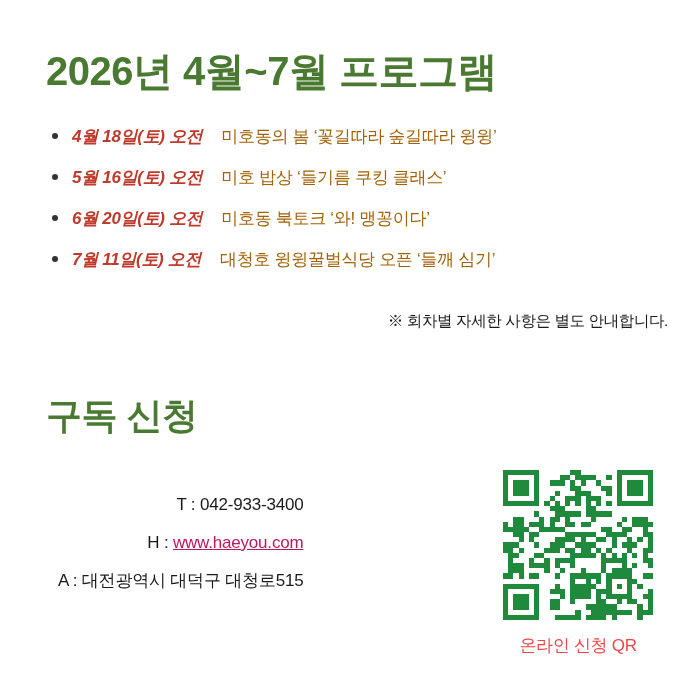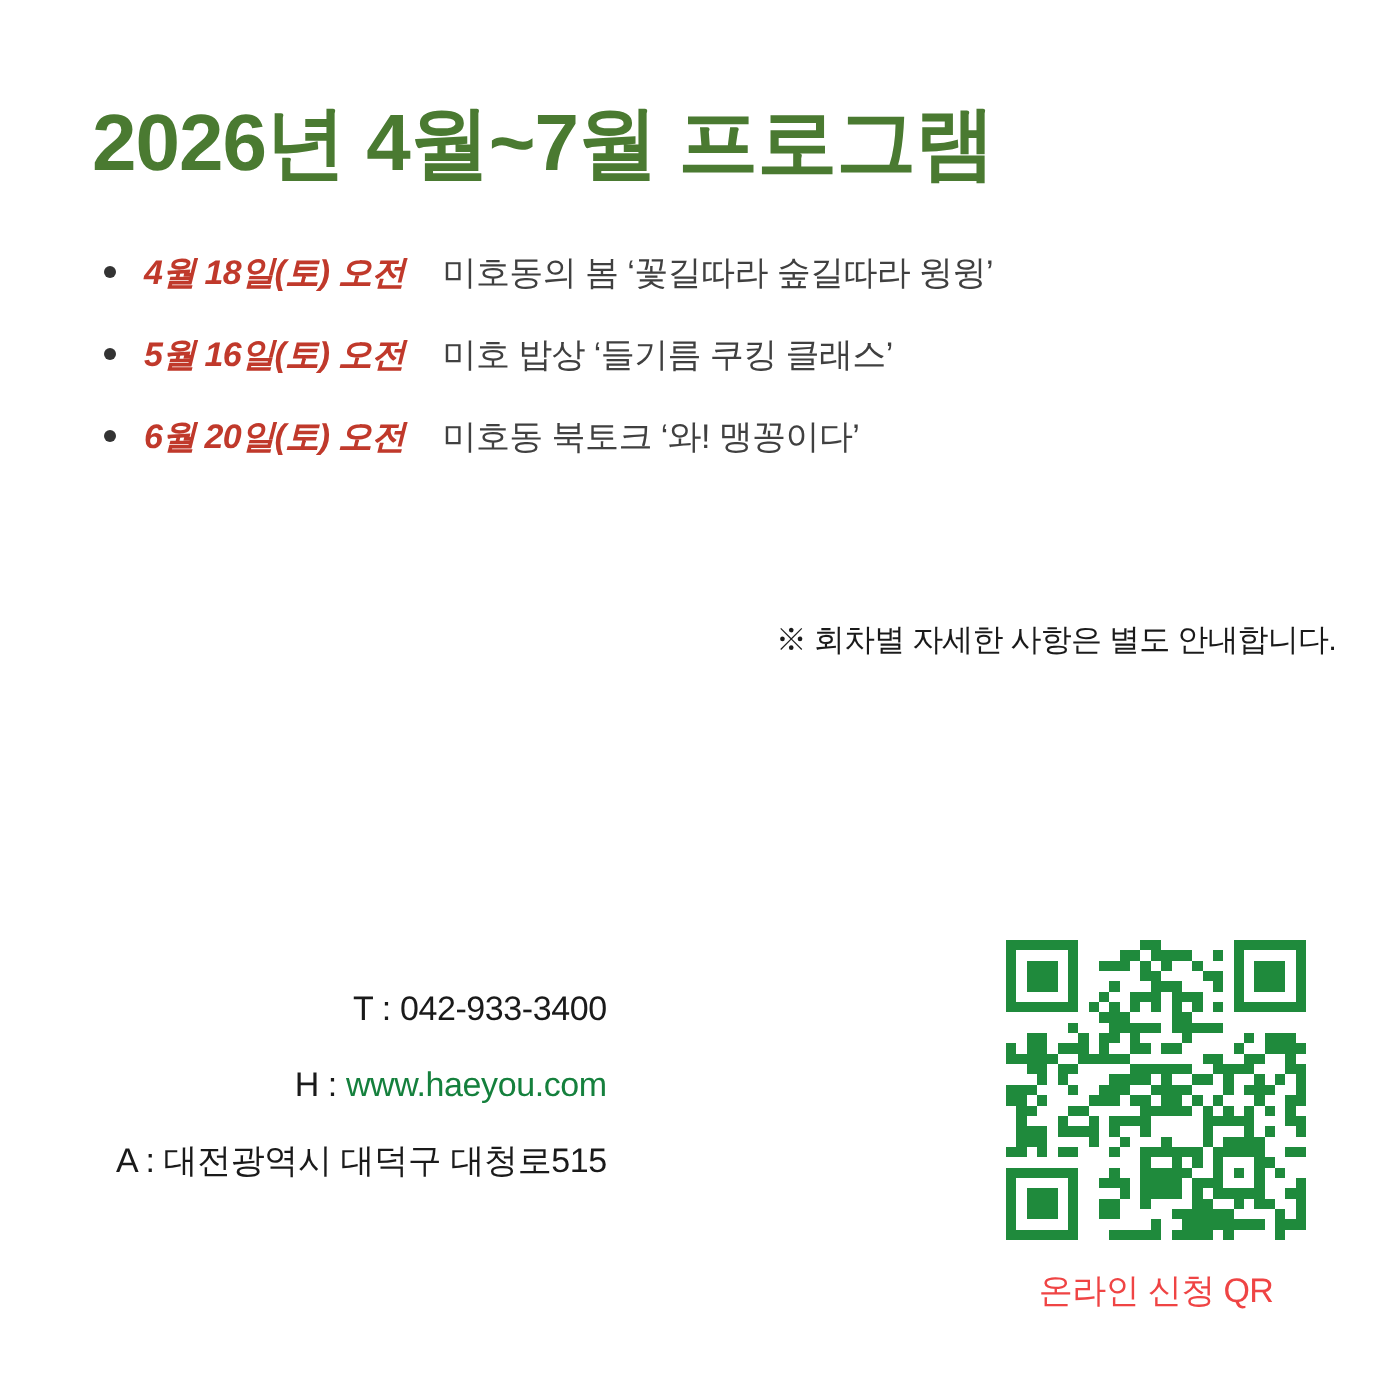--- a/index.html
+++ b/index.html
@@ -61,21 +61,21 @@
     border-radius: 50%;
     background: #333333;
   }
   .program-date {
     color: #c0392b;
     font-weight: bold;
     letter-spacing: -0.3px;
     font-style: italic;
   }
   .program-desc {
-    color: #404040;
+    color: #a16207;
     margin-left: 14px;
     letter-spacing: -0.3px;
     text-align: center;
   }
 
   
   .notes {
     position: absolute;
     right: 32px;
     top: 310px;
@@ -109,21 +109,22 @@
     font-size: 17px;
     line-height: 38px;
     color: #1a1a1a;
     letter-spacing: -0.2px;
   }
   .contact-row {
     white-space: nowrap;
     text-align: right;
   }
   .contact-link {
-    color: #15803d;
+    color: #be185d;
+    text-decoration: underline;
   }
 
   
   .qr-wrap {
     position: absolute;
     left: 503px;
     top: 470px;
     width: 150px;
     text-align: center;
   }
@@ -156,26 +157,32 @@
     <li class="program-item">
       <span class="bullet"></span>
       <span class="program-date">5월 16일(토) 오전</span>
       <span class="program-desc">미호 밥상 ‘들기름 쿠킹 클래스’</span>
     </li>
     <li class="program-item">
       <span class="bullet"></span>
       <span class="program-date">6월 20일(토) 오전</span>
       <span class="program-desc">미호동 북토크 ‘와! 맹꽁이다’</span>
     </li>
+    <li class="program-item">
+      <span class="bullet"></span>
+      <span class="program-date">7월 11일(토) 오전</span>
+      <span class="program-desc">대청호 윙윙꿀벌식당 오픈 ‘들깨 심기’</span>
+    </li>
   </ul>
 
   <div class="notes">
     <div class="note-line">※ 회차별 자세한 사항은 별도 안내합니다.</div>
   </div>
 
+  <div class="subscribe-title">구독 신청</div>
 
   <div class="contact">
     <div class="contact-row">
       <span>T :</span>
       <span>042-933-3400</span>
     </div>
     <div class="contact-row">
       <span>H :</span>
       <span class="contact-link">www.haeyou.com</span>
     </div>

